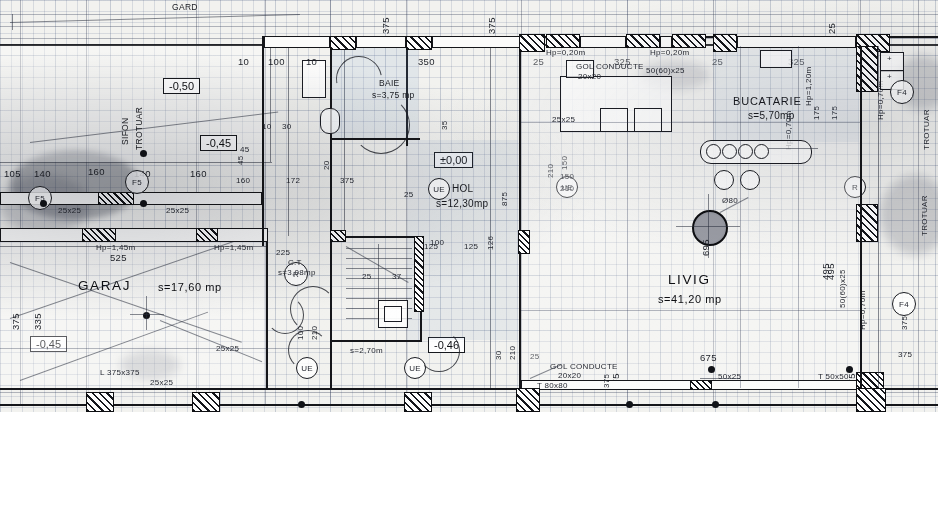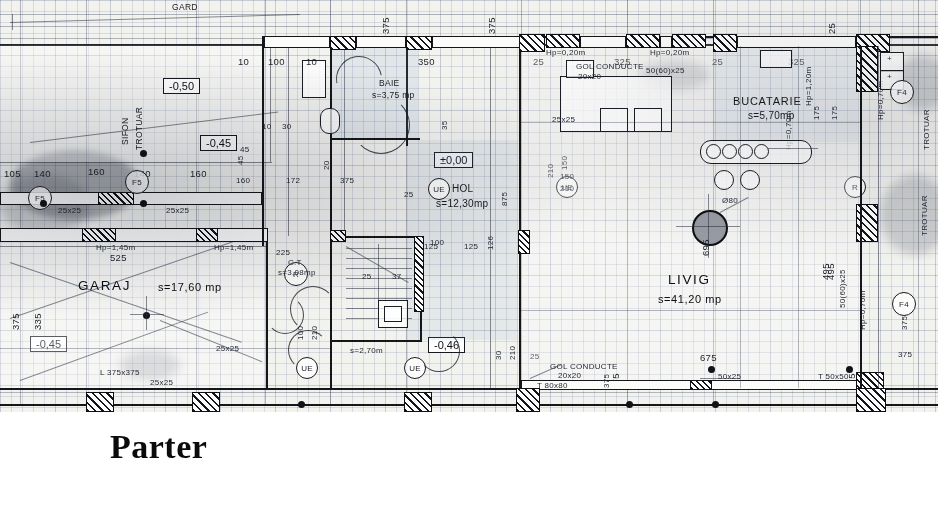--- a/index.html
+++ b/index.html
@@ -423,15 +423,14 @@
     <div class="mark" style="left:708px;top:366px;"></div>
     <div class="mark" style="left:846px;top:366px;"></div>
 
     <div class="ln hl faint" style="left:0;top:348px;width:330px;"></div>
     <div class="ln hl faint" style="left:521px;top:122px;width:340px;"></div>
     <div class="ln hl faint" style="left:521px;top:310px;width:340px;"></div>
     <div class="ln vl faint" style="left:740px;top:46px;height:342px;"></div>
     <div class="ln vl faint" style="left:798px;top:46px;height:342px;"></div>
   </div>
 
-  <div id="title">Parter</div>
 
 </div>
 
 </body></html>

